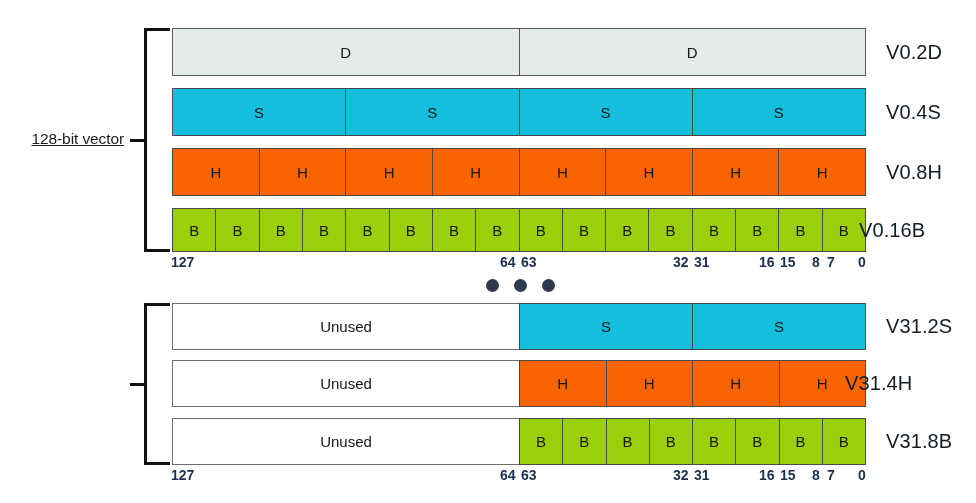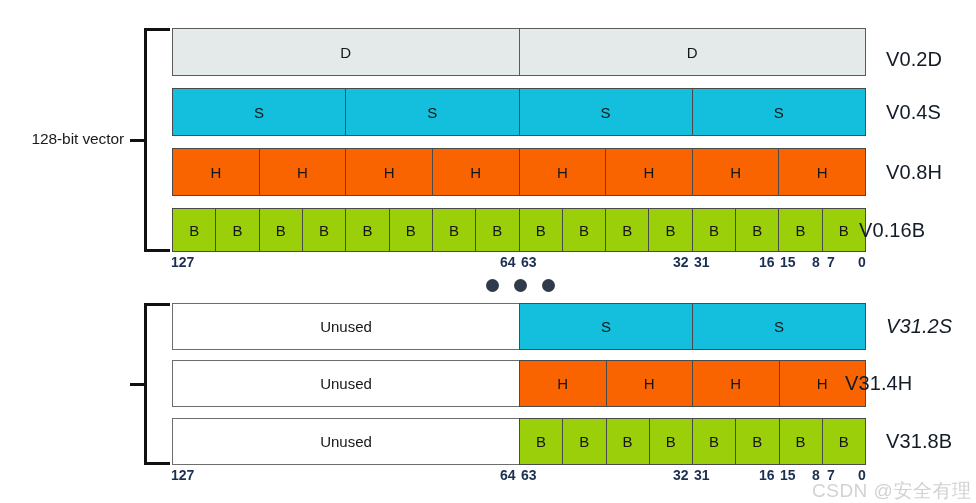--- a/index.html
+++ b/index.html
@@ -52,20 +52,21 @@
     top: 50%;
     margin-top: -1.5px;
   }
   .bracket-label {
     position: absolute;
     font-size: 15.5px;
     color: #1b1b1b;
     white-space: nowrap;
     text-align: right;
     letter-spacing: -0.1px;
+    text-decoration: underline;
   }
 
   
   .row {
     position: absolute;
     display: flex;
     box-sizing: border-box;
   }
   .cell {
     box-sizing: border-box;
@@ -142,21 +143,21 @@
     <div class="vline"></div>
     <div class="tick-bot"></div>
     <div class="tick-mid"></div>
   </div>
   <div class="bracket-label" style="left:8px; top:130px; width:116px;">128-bit vector</div>
 
   <div class="row" style="left:172px; top:28px; width:694px; height:48px;">
     <div class="cell d">D</div>
     <div class="cell d">D</div>
   </div>
-  <div class="reg-label" style="left:886px; top:41px;margin-top:7px;">V0.2D</div>
+  <div class="reg-label" style="left:886px; top:41px;">V0.2D</div>
 
   <div class="row" style="left:172px; top:88px; width:694px; height:48px;">
     <div class="cell s">S</div>
     <div class="cell s">S</div>
     <div class="cell s">S</div>
     <div class="cell s">S</div>
   </div>
   <div class="reg-label" style="left:886px; top:101px;">V0.4S</div>
 
   <div class="row" style="left:172px; top:148px; width:694px; height:48px;">
@@ -215,21 +216,21 @@
     <div class="vline"></div>
     <div class="tick-bot"></div>
     <div class="tick-mid"></div>
   </div>
 
   <div class="row" style="left:172px; top:303px; width:694px; height:47px;">
     <div class="cell unused" style="flex:0 0 348px;">Unused</div>
     <div class="cell s">S</div>
     <div class="cell s">S</div>
   </div>
-  <div class="reg-label" style="left:886px; top:315px;font-style:italic;">V31.2S</div>
+  <div class="reg-label" style="left:886px; top:315px;">V31.2S</div>
 
   <div class="row" style="left:172px; top:360px; width:694px; height:47px;">
     <div class="cell unused" style="flex:0 0 348px;">Unused</div>
     <div class="cell h">H</div>
     <div class="cell h">H</div>
     <div class="cell h">H</div>
     <div class="cell h">H</div>
   </div>
   <div class="reg-label" style="left:845px; top:372px;">V31.4H</div>
 
@@ -252,15 +253,14 @@
     <div class="bitnum" style="left:521px;">63</div>
     <div class="bitnum" style="left:673px;">32</div>
     <div class="bitnum" style="left:694px;">31</div>
     <div class="bitnum" style="left:759px;">16</div>
     <div class="bitnum" style="left:780px;">15</div>
     <div class="bitnum" style="left:812px;">8</div>
     <div class="bitnum" style="left:827px;">7</div>
     <div class="bitnum" style="left:858px;">0</div>
   </div>
 
-  <div class="watermark" style="left:812px; top:478px;">CSDN @安全有理</div>
 
 </div>
 
 </body></html>

